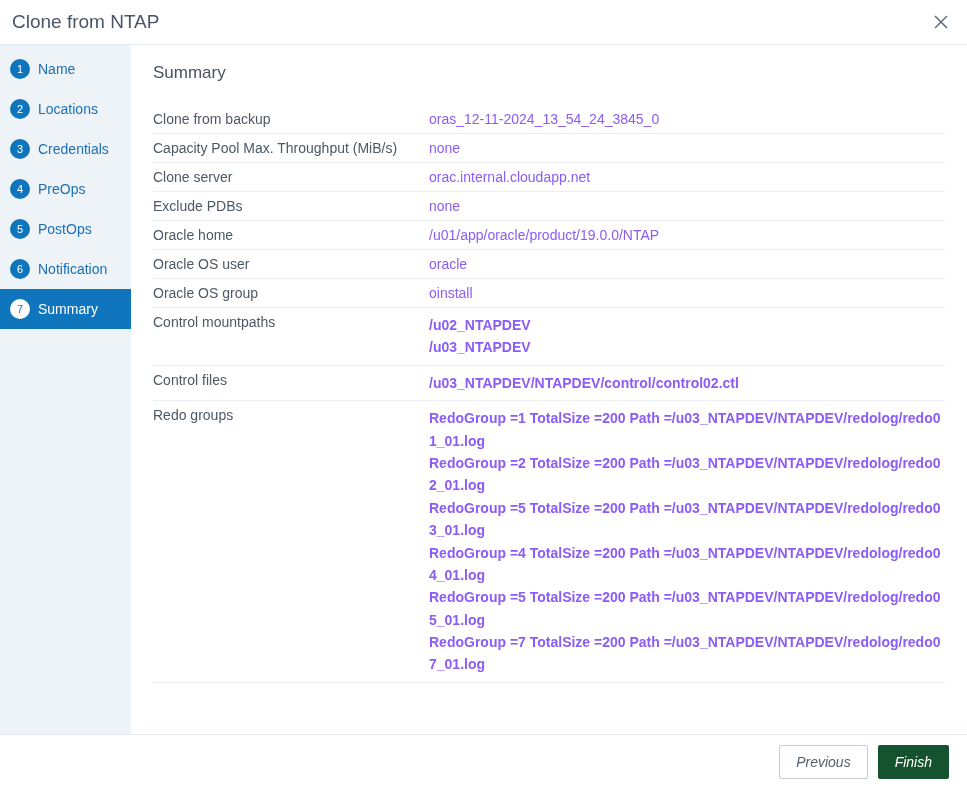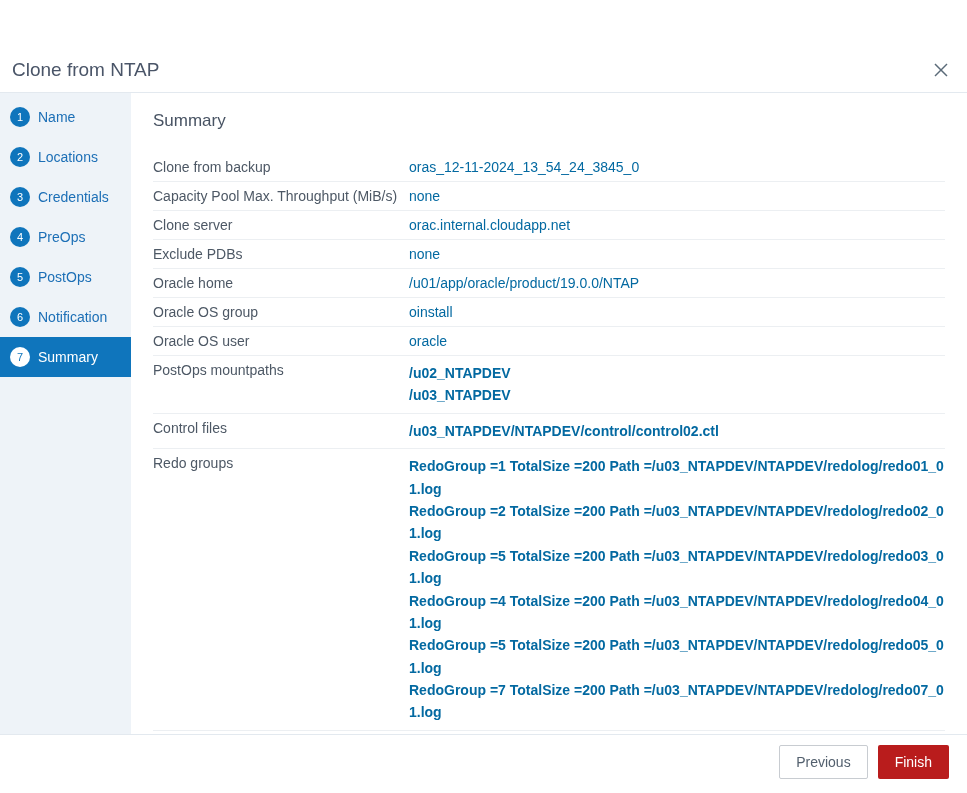--- a/index.html
+++ b/index.html
@@ -20,21 +20,20 @@
     flex-direction: column;
     background: #ffffff;
     box-shadow: 0 2px 6px rgba(0,0,0,0.08);
   }
   .dialog-header {
     display: flex;
     align-items: center;
     justify-content: space-between;
     padding: 10px 14px 10px 12px;
     border-bottom: 1px solid #e3e9ef;
-    margin-top: 48px;
   }
   .dialog-title {
     font-size: 19px;
     font-weight: 400;
     color: #4a5568;
   }
   .close-btn {
     width: 24px;
     height: 24px;
     display: flex;
@@ -104,58 +103,60 @@
     font-size: 17px;
     color: #485363;
     margin: 6px 0 22px 0;
     font-weight: 400;
   }
   .summary-row {
     display: flex;
     border-bottom: 1px solid #eceff2;
     padding: 6px 0;
     font-size: 14px;
+    gap: 20px;
   }
   .summary-label {
     width: 256px;
     flex: none;
     color: #4d5865;
   }
   .summary-value {
     flex: 1 1 auto;
-    color: #0369a1;
+    color: #8b5cf6;
     word-break: break-all;
   }
   .summary-value .line { display: block; line-height: 1.6; font-weight: bold; }
   .dialog-footer {
     flex: none;
     display: flex;
     justify-content: flex-end;
     align-items: center;
     gap: 10px;
     padding: 10px 18px 14px 18px;
     border-top: 1px solid #e3e9ef;
     background: #ffffff;
+    font-style: italic;
   }
   .btn {
     min-width: 70px;
     padding: 8px 16px;
     font-size: 14px;
     border-radius: 2px;
     cursor: pointer;
     text-align: center;
     border: 1px solid transparent;
   }
   .btn-secondary {
     background: #ffffff;
     border-color: #c8ccd1;
     color: #53606e;
   }
   .btn-primary {
-    background: #b91c1c;
+    background: #14532d;
     color: #ffffff;
   }
 </style>
 </head>
 <body>
 
 <div class="dialog">
 
   <div class="dialog-header">
     <div class="dialog-title">Clone from NTAP</div>
@@ -225,31 +226,31 @@
           <div class="summary-label">Exclude PDBs</div>
           <div class="summary-value">none</div>
         </div>
 
         <div class="summary-row">
           <div class="summary-label">Oracle home</div>
           <div class="summary-value">/u01/app/oracle/product/19.0.0/NTAP</div>
         </div>
 
         <div class="summary-row">
+          <div class="summary-label">Oracle OS user</div>
+          <div class="summary-value">oracle</div>
+        </div>
+
+        <div class="summary-row">
           <div class="summary-label">Oracle OS group</div>
           <div class="summary-value">oinstall</div>
         </div>
 
         <div class="summary-row">
-          <div class="summary-label">Oracle OS user</div>
-          <div class="summary-value">oracle</div>
-        </div>
-
-        <div class="summary-row">
-          <div class="summary-label">PostOps mountpaths</div>
+          <div class="summary-label">Control mountpaths</div>
           <div class="summary-value">
             <span class="line">/u02_NTAPDEV</span>
             <span class="line">/u03_NTAPDEV</span>
           </div>
         </div>
 
         <div class="summary-row">
           <div class="summary-label">Control files</div>
           <div class="summary-value">
             <span class="line">/u03_NTAPDEV/NTAPDEV/control/control02.ctl</span>

